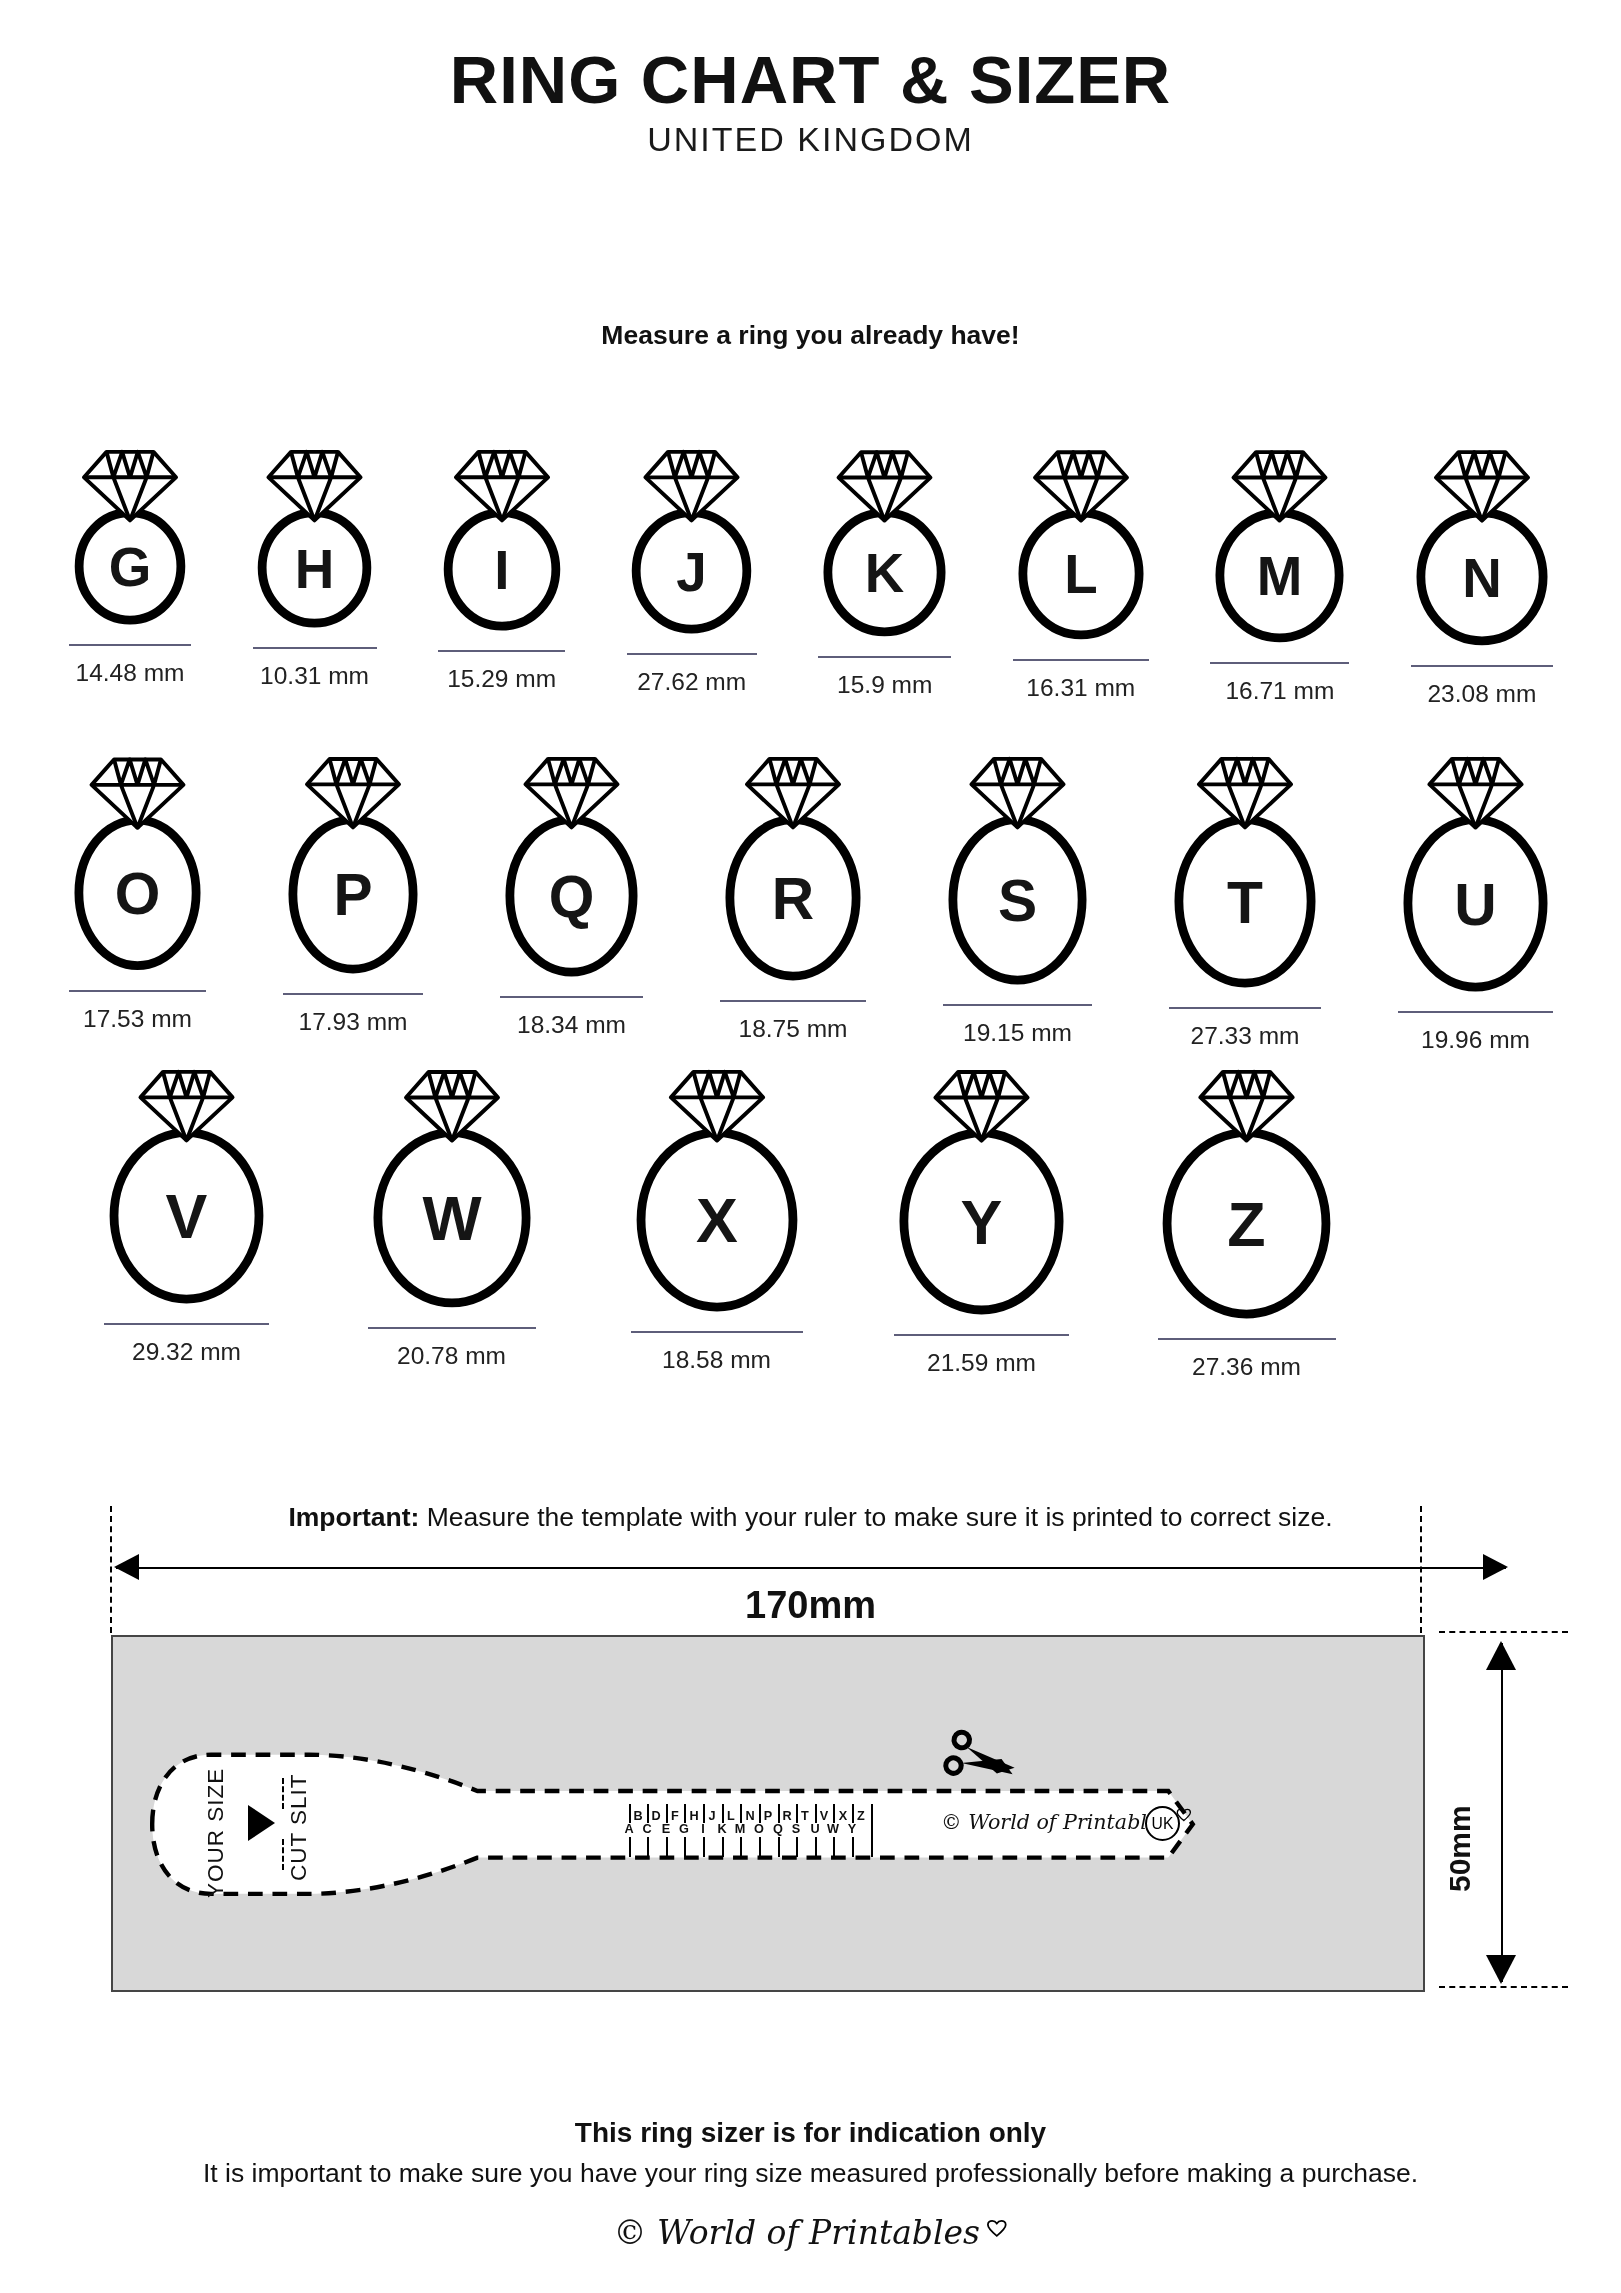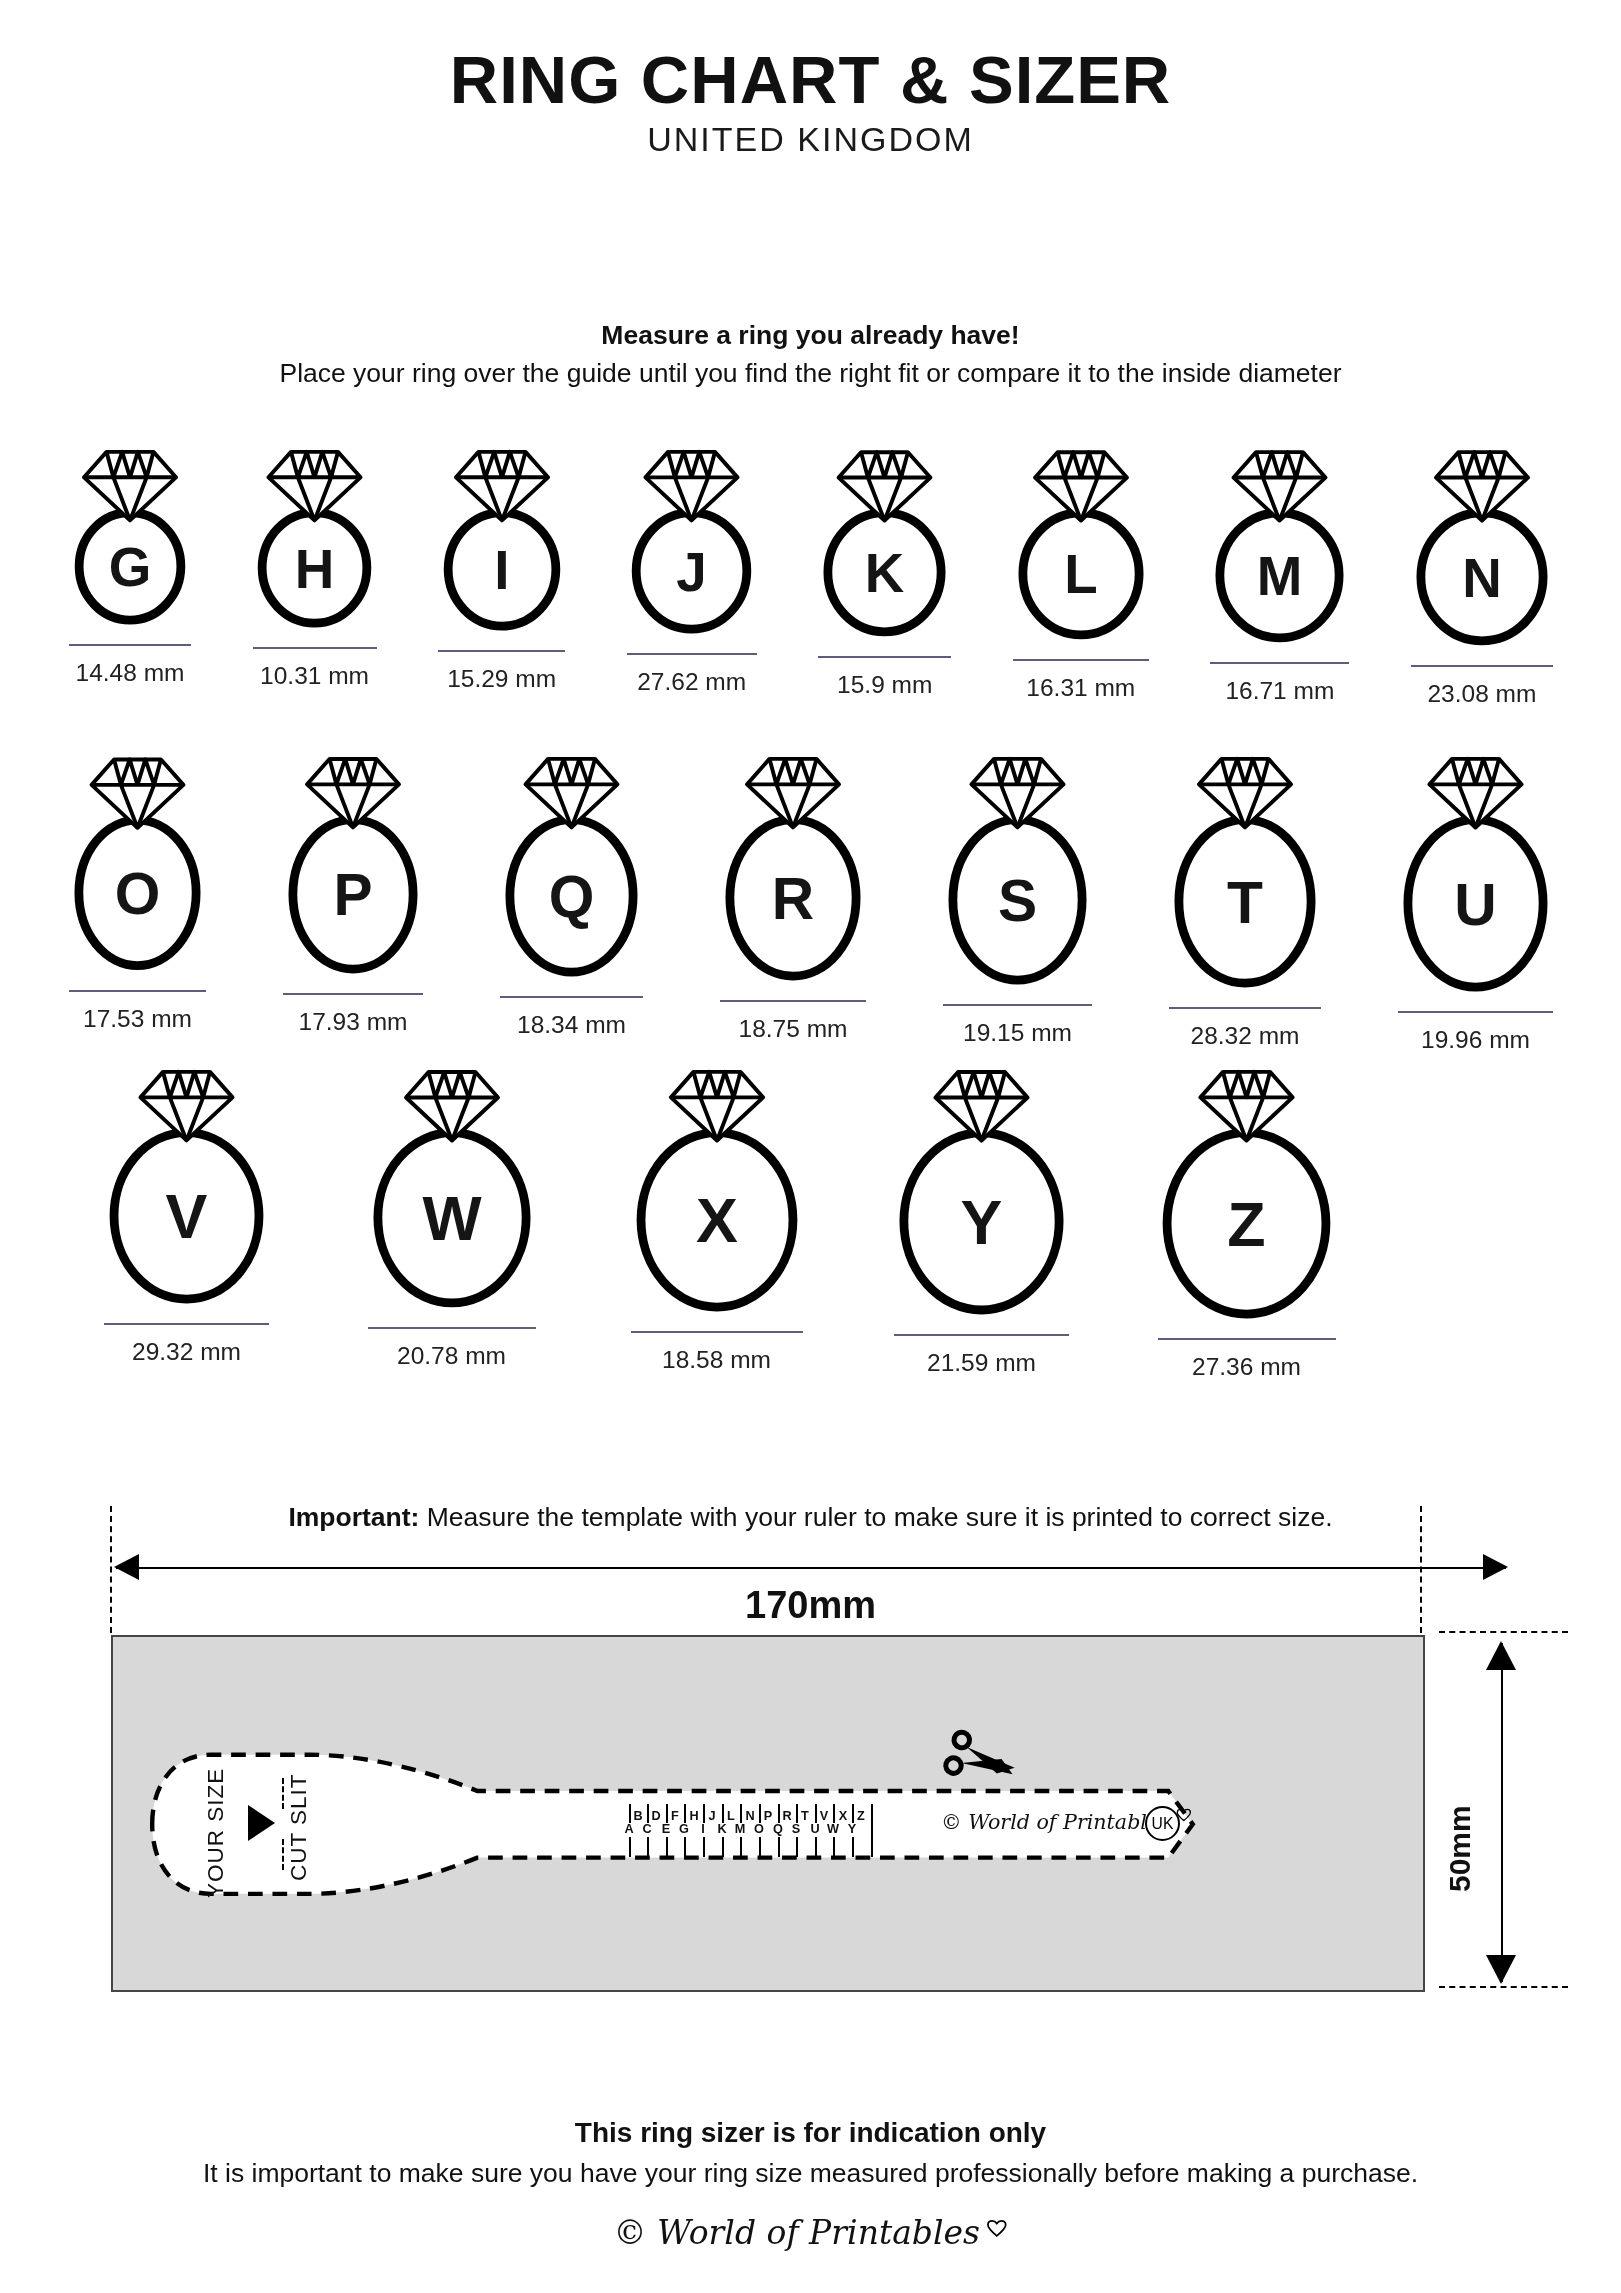--- a/index.html
+++ b/index.html
@@ -59,21 +59,20 @@
   .heart{vertical-align:5.9px;margin-left:5.9px;}
 </style>
 </head>
 <body>
 
 <div class="title center">RING CHART &amp; SIZER</div>
 <div class="subtitle center">UNITED KINGDOM</div>
 
 <div class="intro center">
   <b>Measure a ring you already have!</b><br>
-  <span>Place your ring over the guide until you find the right fit or compare it to the inside diameter</span>
 </div>
 
 <div class="ring-row row-justify" id="row0" style="top:446px">
     <div class="ring-col">
       <svg width="112" height="180" viewBox="0 0 114 184">
     <ellipse cx="57" cy="123" rx="52" ry="55" fill="#fff" stroke="#000" stroke-width="9"></ellipse>
     <g fill="#fff" stroke="#000" stroke-width="4" stroke-linejoin="round">
       <path d="M33,6 L81,6 L104,32 L57,76 L10,32 Z"></path>
       <path fill="none" d="M10,32 L104,32 M33,6 L40,32 L49,6 L57,32 L65,6 L74,32 L81,6 M40,32 L57,76 M74,32 L57,76"></path>
     </g>
@@ -231,21 +230,21 @@
     <div class="ring-col">
       <svg width="142" height="236" viewBox="0 0 145 241">
     <ellipse cx="72.5" cy="151.5" rx="67.5" ry="83.5" fill="#fff" stroke="#000" stroke-width="9"></ellipse>
     <g fill="#fff" stroke="#000" stroke-width="4" stroke-linejoin="round">
       <path d="M48.5,6 L96.5,6 L119.5,32 L72.5,76 L25.5,32 Z"></path>
       <path fill="none" d="M25.5,32 L119.5,32 M48.5,6 L55.5,32 L64.5,6 L72.5,32 L80.5,6 L89.5,32 L96.5,6 M55.5,32 L72.5,76 M89.5,32 L72.5,76"></path>
     </g>
     <text x="72.5" y="151.5" text-anchor="middle" dy="0.36em" font-size="60" font-weight="700" fill="#151515" font-family="Liberation Sans, sans-serif">T</text>
   </svg>
       <div class="ring-underline" style="width:152px"></div>
-      <div class="ring-mm">28.32 mm</div>
+      <div class="ring-mm">27.33 mm</div>
     </div>
     <div class="ring-col">
       <svg width="145" height="240" viewBox="0 0 148 245">
     <ellipse cx="74" cy="153.5" rx="69" ry="85.5" fill="#fff" stroke="#000" stroke-width="9"></ellipse>
     <g fill="#fff" stroke="#000" stroke-width="4" stroke-linejoin="round">
       <path d="M50,6 L98,6 L121,32 L74,76 L27,32 Z"></path>
       <path fill="none" d="M27,32 L121,32 M50,6 L57,32 L66,6 L74,32 L82,6 L91,32 L98,6 M57,32 L74,76 M91,32 L74,76"></path>
     </g>
     <text x="74" y="153.5" text-anchor="middle" dy="0.36em" font-size="60" font-weight="700" fill="#151515" font-family="Liberation Sans, sans-serif">U</text>
   </svg>

